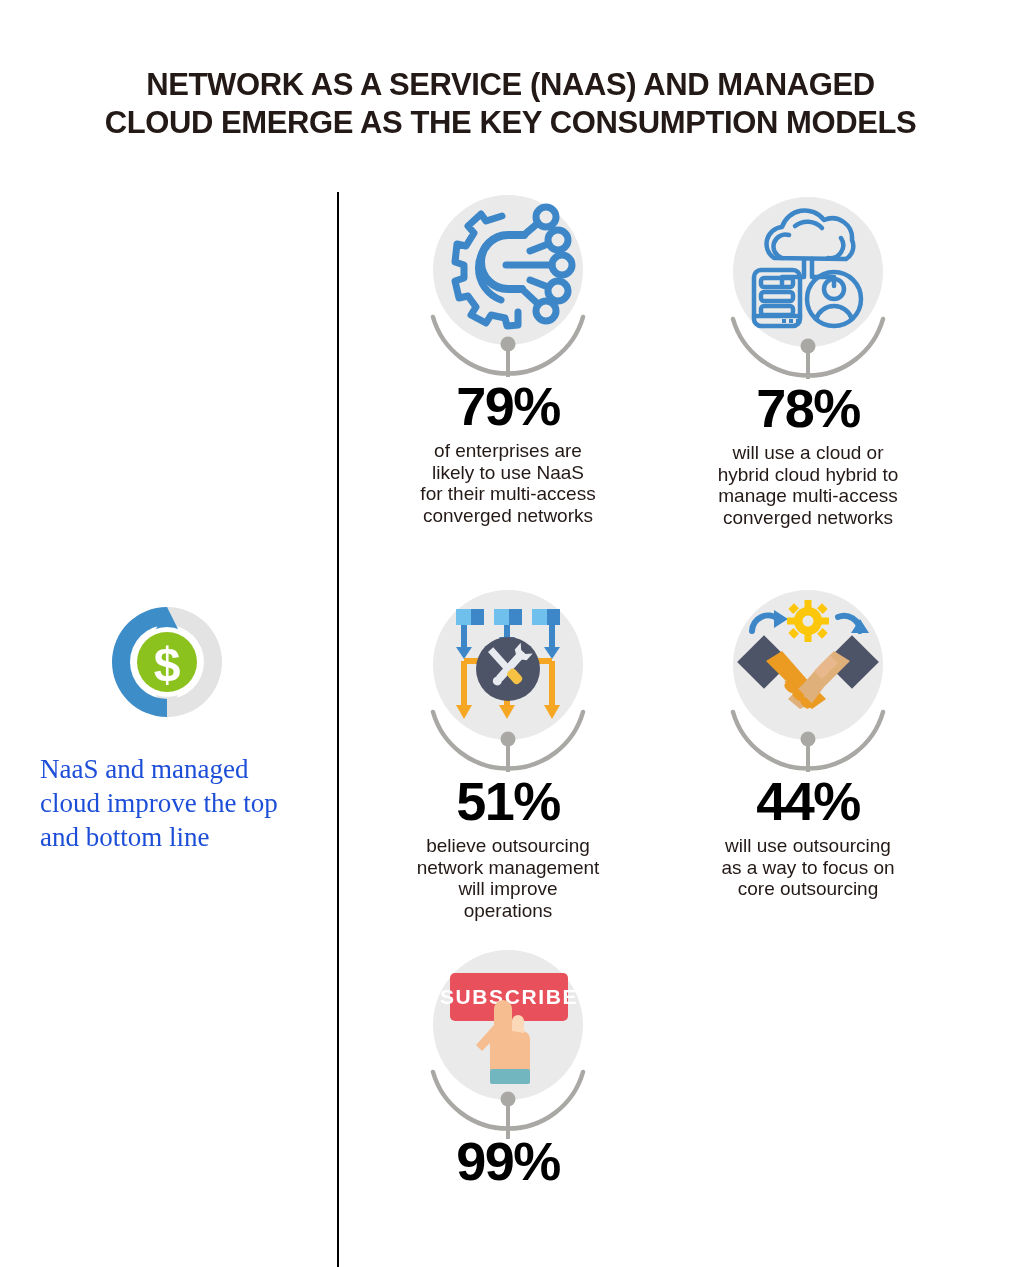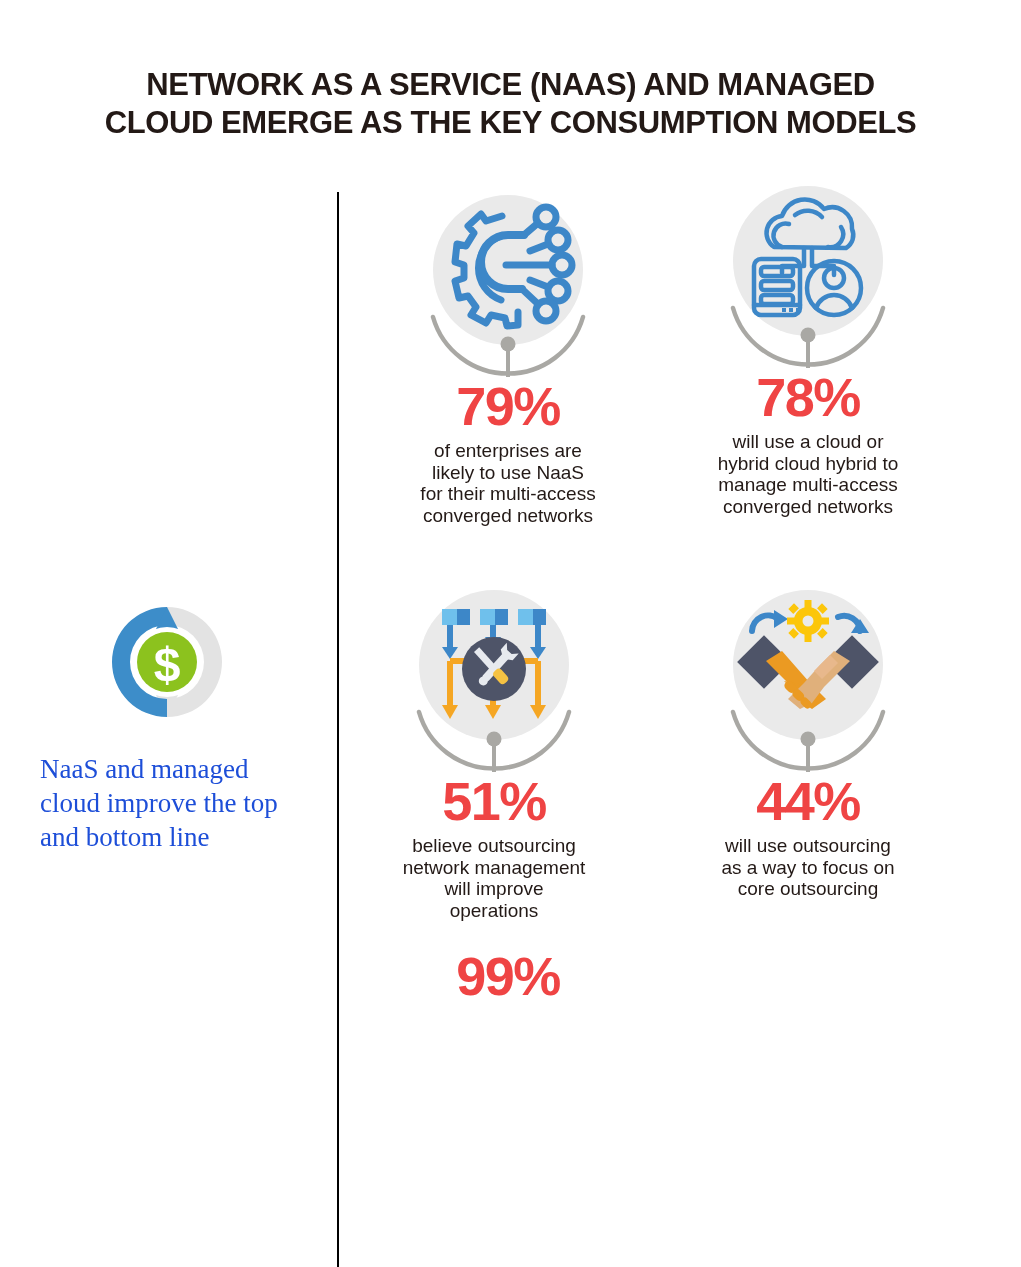--- a/index.html
+++ b/index.html
@@ -85,36 +85,36 @@
     height: 185px;
   }
   .badge svg { display: block; margin: 0 auto; }
 
   .stat-number {
     font-family: "Liberation Sans", sans-serif;
     font-weight: bold;
     font-size: 54px;
     line-height: 54px;
     letter-spacing: -1.5px;
-    color: #ef4444;
+    color: #000000;
     margin-top: 2px;
   }
   .stat-desc {
     font-family: "Liberation Sans", sans-serif;
     font-size: 19px;
     line-height: 21.5px;
     color: #231916;
     margin-top: 7px;
     white-space: pre-line;
   }
 
   
   #stat-0 { left: 393px; top: 148px; }
-  #stat-1 { left: 693px; top: 139px; }
-  #stat-2 { left: 379px; top: 543px; }
+  #stat-1 { left: 693px; top: 150px; }
+  #stat-2 { left: 393px; top: 543px; }
   #stat-3 { left: 693px; top: 543px; }
   #stat-4 { left: 393px; top: 903px; }
 </style>
 </head>
 <body>
 
 <div id="page">
 
   <div class="title-block">
     <div class="title-line">NETWORK AS A SERVICE (NAAS) AND MANAGED</div>
@@ -336,16 +336,34 @@
         </g>
       </svg>
     </div>
     <div class="stat-number">44%</div>
     <div class="stat-desc">will use outsourcing
 as a way to focus on
 core outsourcing</div>
   </div>
 
   <div class="stat" id="stat-4">
+    <div class="badge">
+      <svg width="230" height="195" viewBox="0 0 230 195">
+        <circle cx="115" cy="78" r="75" fill="#eaeaea"></circle>
+        <path d="M40 125 A78 78 0 0 0 190 125" fill="none" stroke="#a9a8a4" stroke-width="4.5" stroke-linecap="round"></path>
+        <circle cx="115" cy="152" r="7.5" fill="#a9a8a4"></circle>
+        <line x1="115" y1="157" x2="115" y2="192" stroke="#a9a8a4" stroke-width="4"></line>
+        <g transform="translate(115,78)">
+
+          <rect x="-58" y="-52" width="118" height="48" rx="5" fill="#e8505b"></rect>
+          <text x="1" y="-21" text-anchor="middle" font-family="'Liberation Sans', sans-serif" font-size="21" font-weight="bold" letter-spacing="1.6" fill="#ffffff">SUBSCRIBE</text>
+
+          <path d="M-14 -16 A9 9 0 0 1 4 -16 L4 6 L14 6 A8 8 0 0 1 22 14 L22 48 L-18 48 L-18 18 L-26 26 L-32 20 L-14 0 Z" fill="#f6bd91"></path>
+          <path d="M4 6 L4 -4 A6 6 0 0 1 16 -4 L16 8 Z" fill="#fbd9b8"></path>
+
+          <rect x="-18" y="44" width="40" height="15" rx="2" fill="#72b7c0"></rect>
+        </g>
+      </svg>
+    </div>
     <div class="stat-number">99%</div>
   </div>
 
 </div>
 
 </body></html>

